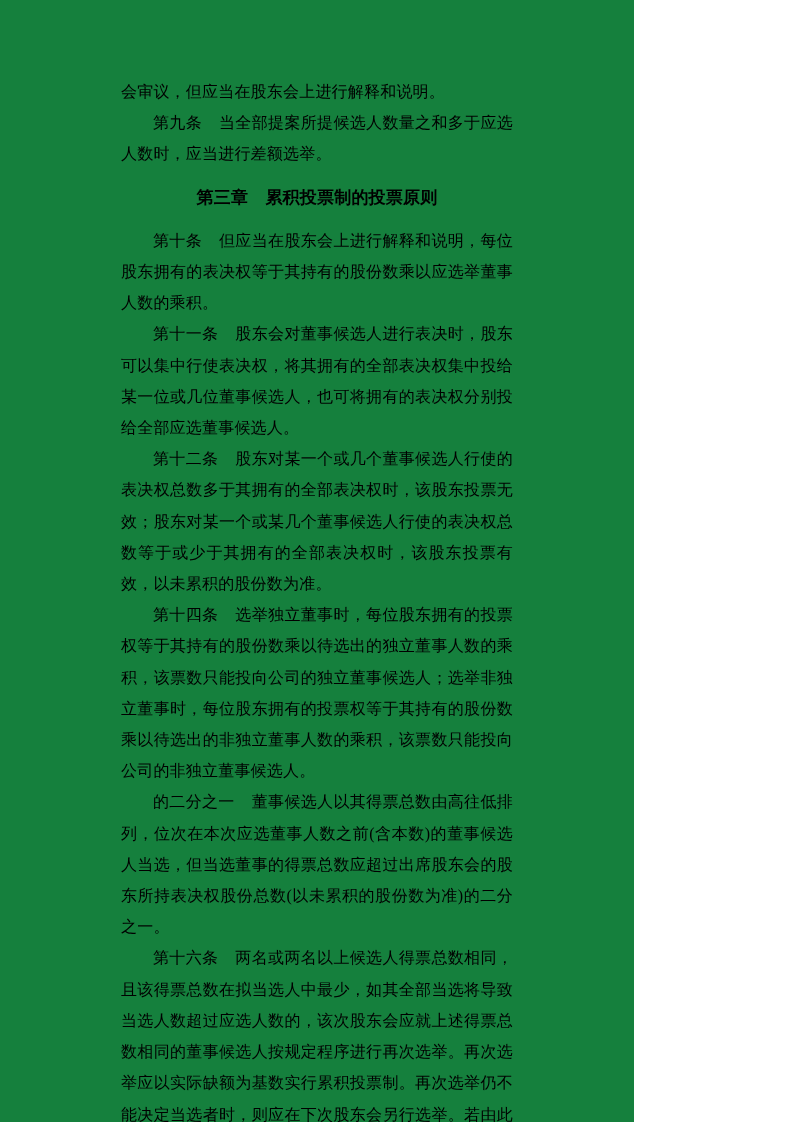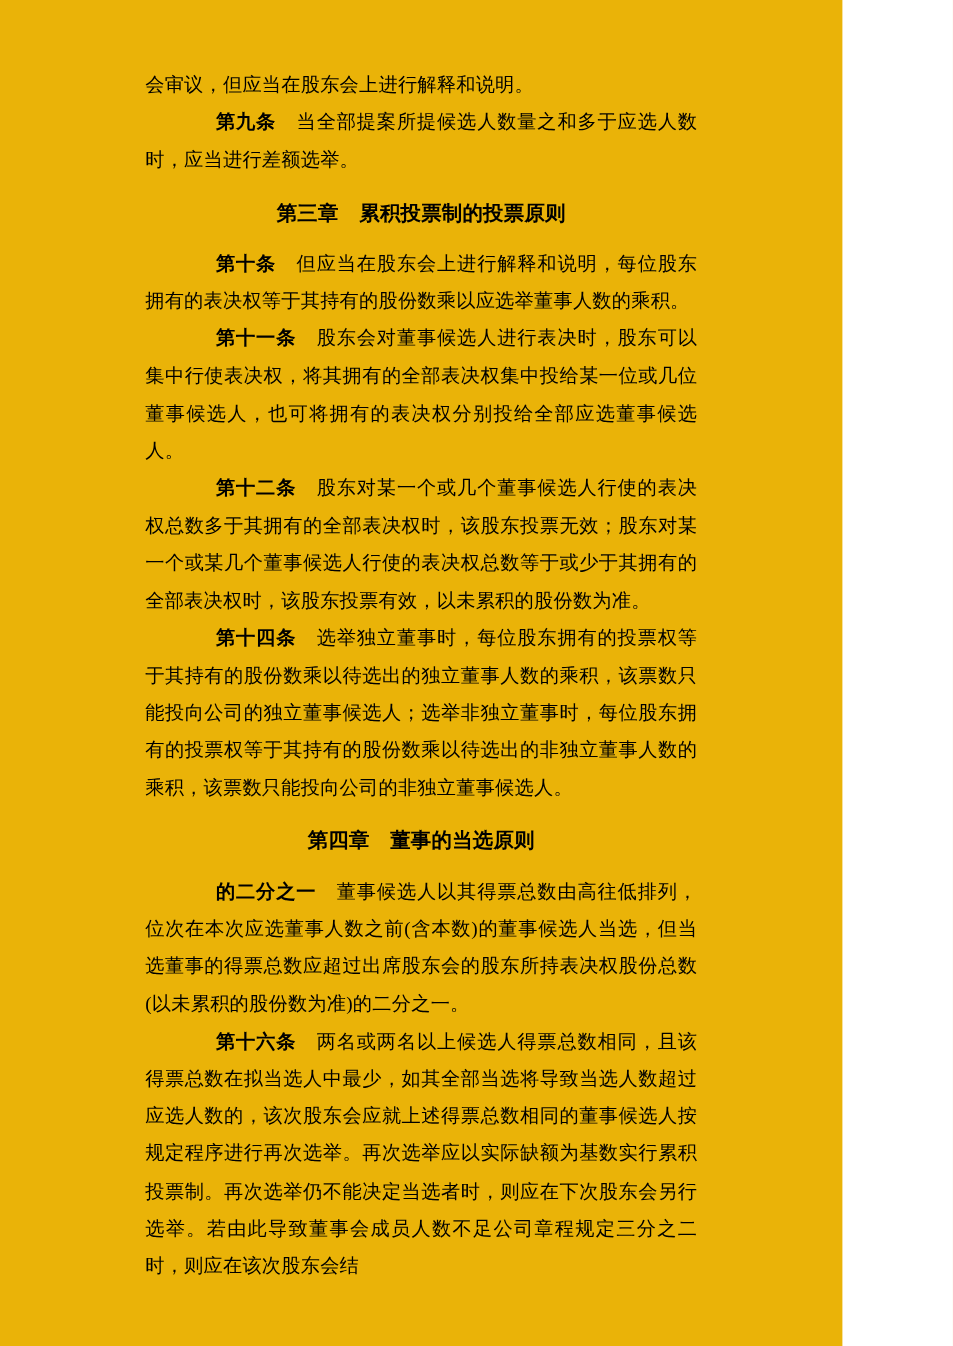--- a/index.html
+++ b/index.html
@@ -8,41 +8,40 @@
     background: #ffffff;
   }
   body {
     width: 794px;
     height: 1122px;
     color: #000000;
     font-family: "Liberation Serif", "DejaVu Serif", serif;
   }
   .page {
     box-sizing: border-box;
-    width: 702px;
+    width: 634px;
     height: 1122px;
-    padding: 56px 121px 50px 121px;
+    padding: 76px 121px 50px 121px;
     overflow: hidden;
-    background: #eab308;
+    background: #15803d;
   }
   p.para {
     margin: 0;
     font-size: 16px;
     line-height: 31.2px;
     text-align: justify;
     text-indent: 2em;
     letter-spacing: 0.2px;
   }
   p.para.no-indent {
     text-indent: 0;
   }
   .article-label {
-    font-weight: bold;
+    font-weight: normal;
     margin-right: 17px;
-    margin-left: 27px;
   }
   h3.chapter {
     margin: 12px 0;
     font-size: 17px;
     line-height: 31.2px;
     font-weight: bold;
     text-align: center;
     letter-spacing: 0.2px;
   }
 </style>
@@ -60,19 +59,18 @@
   <p class="para"><span class="article-label">第十条</span><span>但应当在股东会上进行解释和说明，每位股东拥有的表决权等于其持有的股份数乘以应选举董事人数的乘积。</span></p>
 
   <p class="para"><span class="article-label">第十一条</span><span>股东会对董事候选人进行表决时，股东可以集中行使表决权，将其拥有的全部表决权集中投给某一位或几位董事候选人，也可将拥有的表决权分别投给全部应选董事候选人。</span></p>
 
 
   <p class="para"><span class="article-label">第十二条</span><span>股东对某一个或几个董事候选人行使的表决权总数多于其拥有的全部表决权时，该股东投票无效；股东对某一个或某几个董事候选人行使的表决权总数等于或少于其拥有的全部表决权时，该股东投票有效，以未累积的股份数为准。</span></p>
 
 
   <p class="para"><span class="article-label">第十四条</span><span>选举独立董事时，每位股东拥有的投票权等于其持有的股份数乘以待选出的独立董事人数的乘积，该票数只能投向公司的独立董事候选人；选举非独立董事时，每位股东拥有的投票权等于其持有的股份数乘以待选出的非独立董事人数的乘积，该票数只能投向公司的非独立董事候选人。</span></p>
 
-  <h3 class="chapter">第四章　董事的当选原则</h3>
 
   <p class="para"><span class="article-label">的二分之一</span><span>董事候选人以其得票总数由高往低排列，位次在本次应选董事人数之前(含本数)的董事候选人当选，但当选董事的得票总数应超过出席股东会的股东所持表决权股份总数(以未累积的股份数为准)的二分之一。</span></p>
 
   <p class="para"><span class="article-label">第十六条</span><span>两名或两名以上候选人得票总数相同，且该得票总数在拟当选人中最少，如其全部当选将导致当选人数超过应选人数的，该次股东会应就上述得票总数相同的董事候选人按规定程序进行再次选举。再次选举应以实际缺额为基数实行累积投票制。再次选举仍不能决定当选者时，则应在下次股东会另行选举。若由此导致董事会成员人数不足公司章程规定三分之二时，则应在该次股东会结</span></p>
 
 </div>
 
 </body></html>

